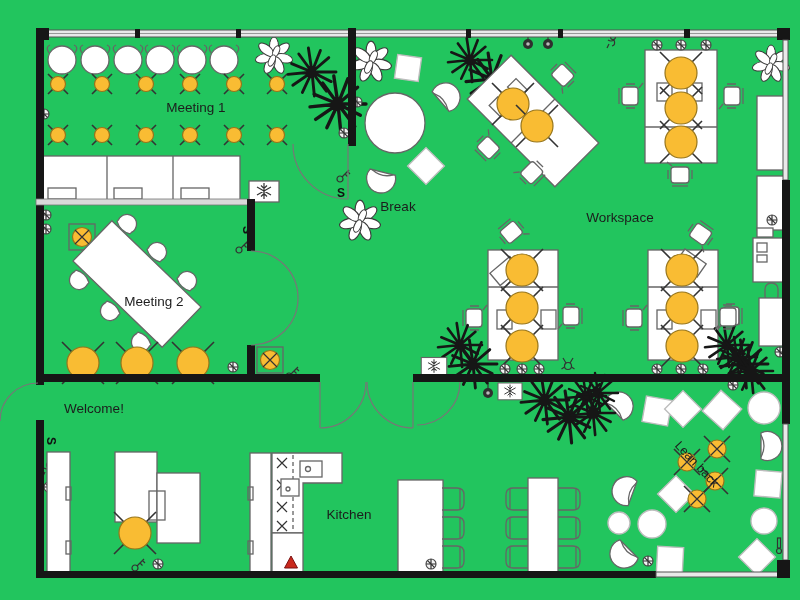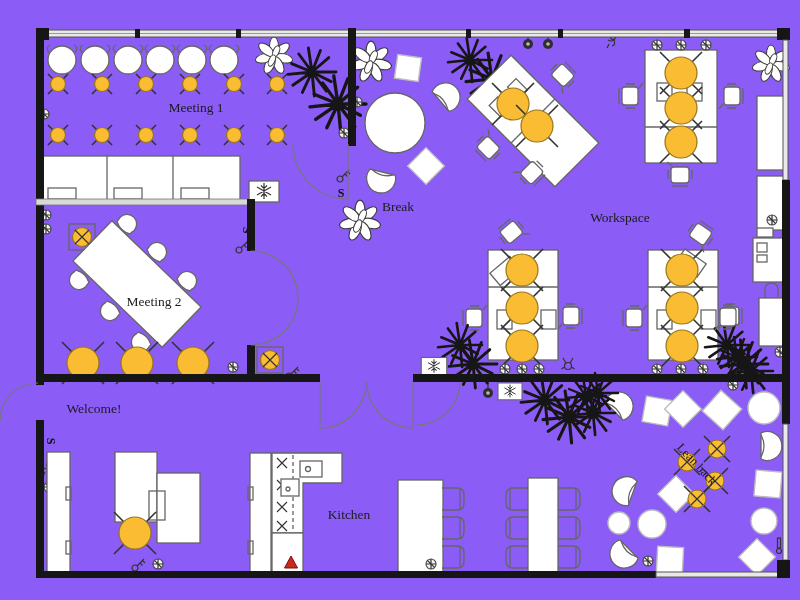--- a/index.html
+++ b/index.html
@@ -1,17 +1,17 @@
 <!DOCTYPE html>
 <html style="--seat-yellow: #F9BC33; --seat-yellow-stroke: #97751B; --wall-black: #161616; --window-fill: #E9E9E9; --alert-red: #C9291D;"><head>
 <meta charset="utf-8">
 <style>
   html,body{margin:0;padding:0;background:#fff;}
-  #stage{position:relative;width:800px;height:600px;background:#8b5cf6;overflow:hidden;
-         font-family:Liberation Serif, serif;}
+  #stage{position:relative;width:800px;height:600px;background:#22c55e;overflow:hidden;
+         font-family:Liberation Sans, sans-serif;}
   svg{display:block;}
   .wall{fill:var(--wall-black,#161616);}
   .win{fill:var(--window-fill,#e9e9e9);stroke:#555;stroke-width:1;}
   .glass{fill:#d9d9d9;stroke:#777;stroke-width:.8;}
   .door{stroke:#777;fill:none;stroke-width:1.2;}
   .furn{fill:#fff;stroke:#666;stroke-width:1.3;}
   .furng{fill:none;stroke:#666;stroke-width:1.3;}
   .pouf{fill:#fff;stroke:#bdbdbd;stroke-width:1.4;}
   .seat{fill:var(--seat-yellow,#F9BC33);stroke:var(--seat-yellow-stroke,#97751B);stroke-width:1.2;}
   .legs{stroke:#333;stroke-width:1.6;fill:none;}

